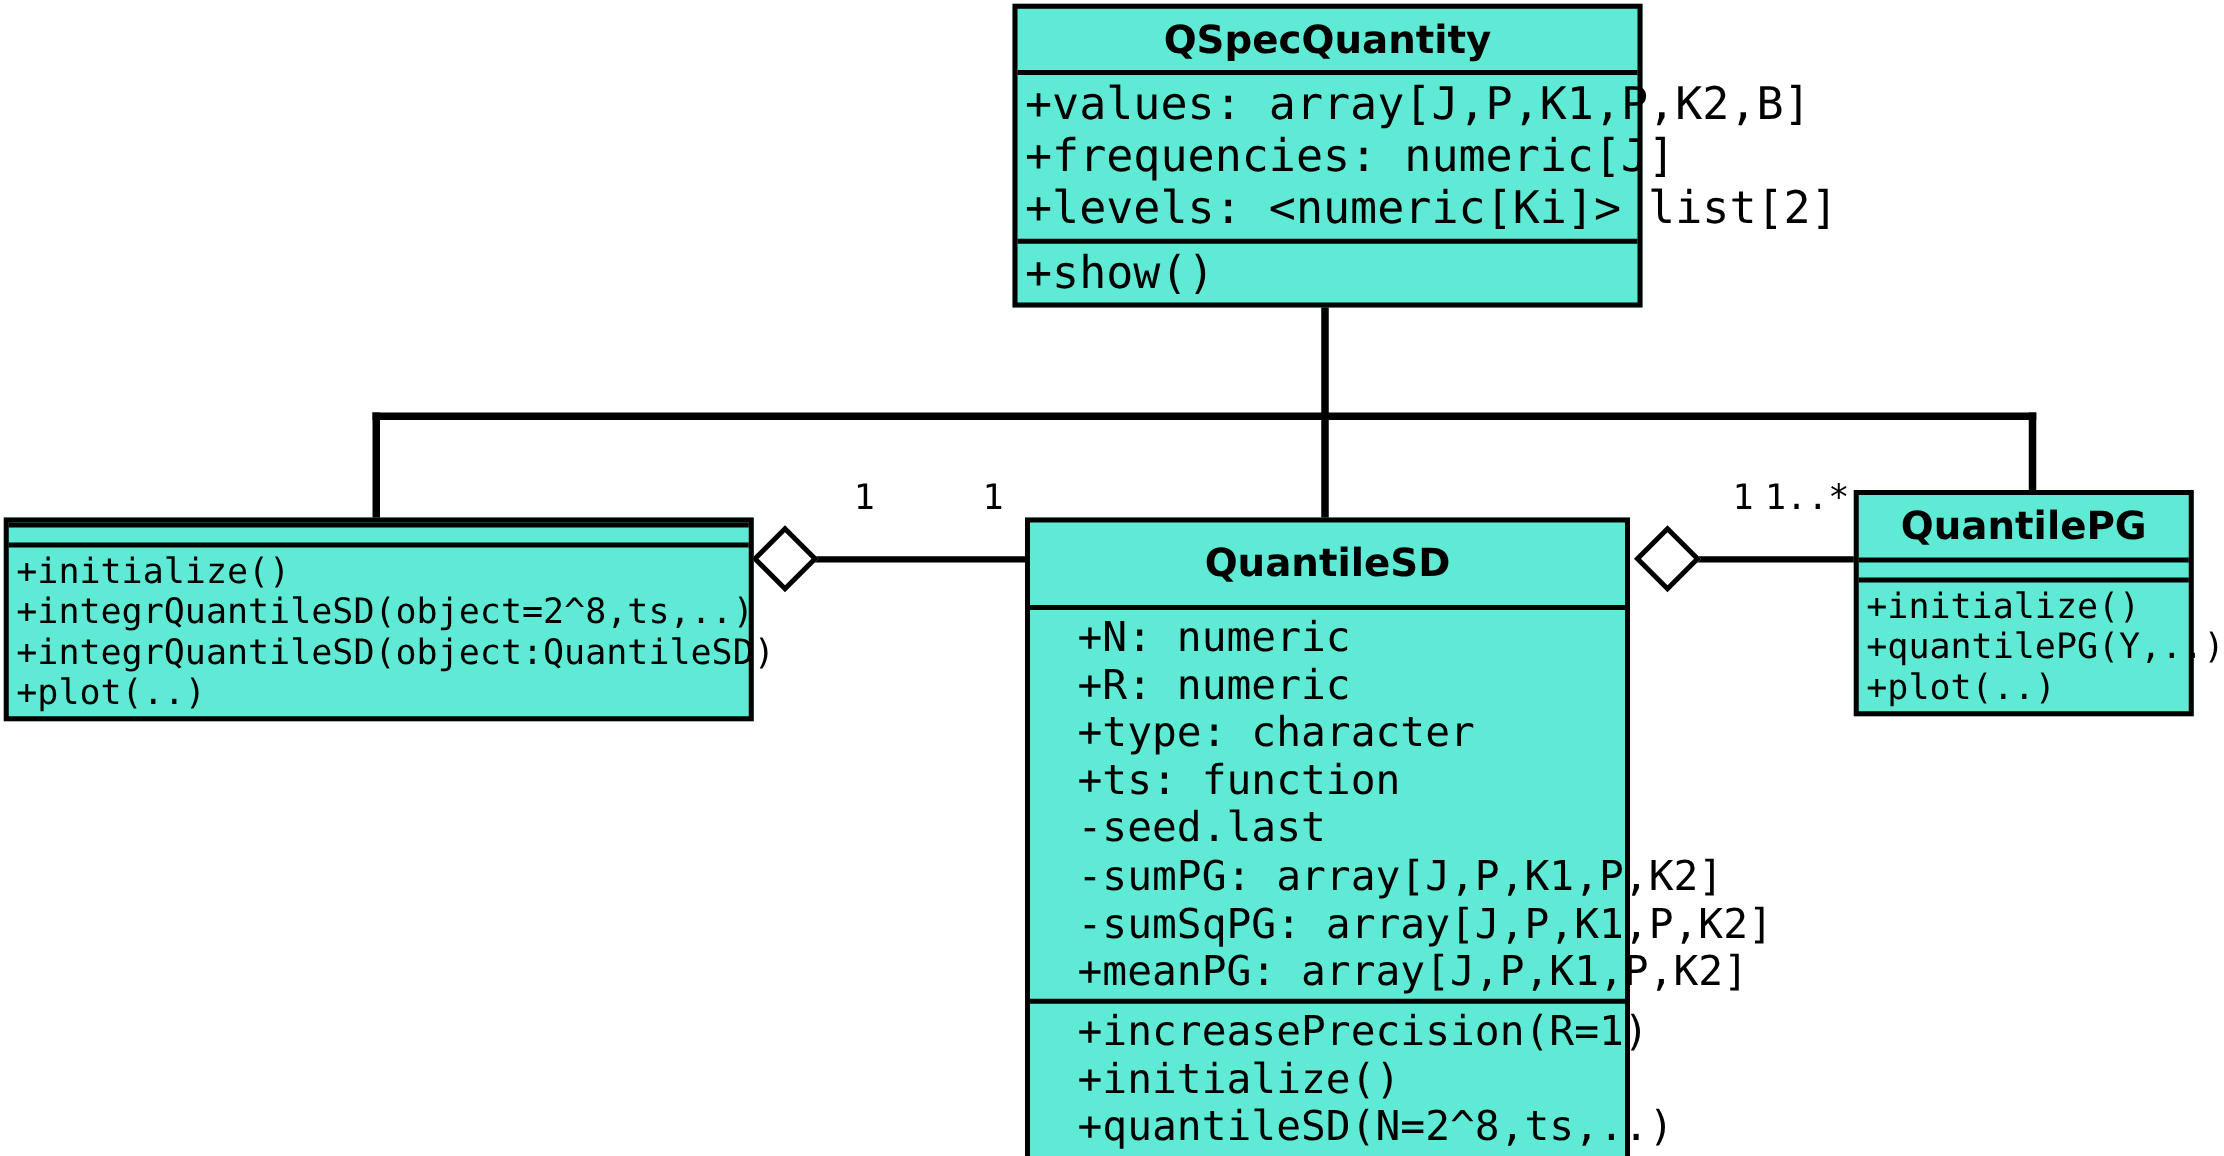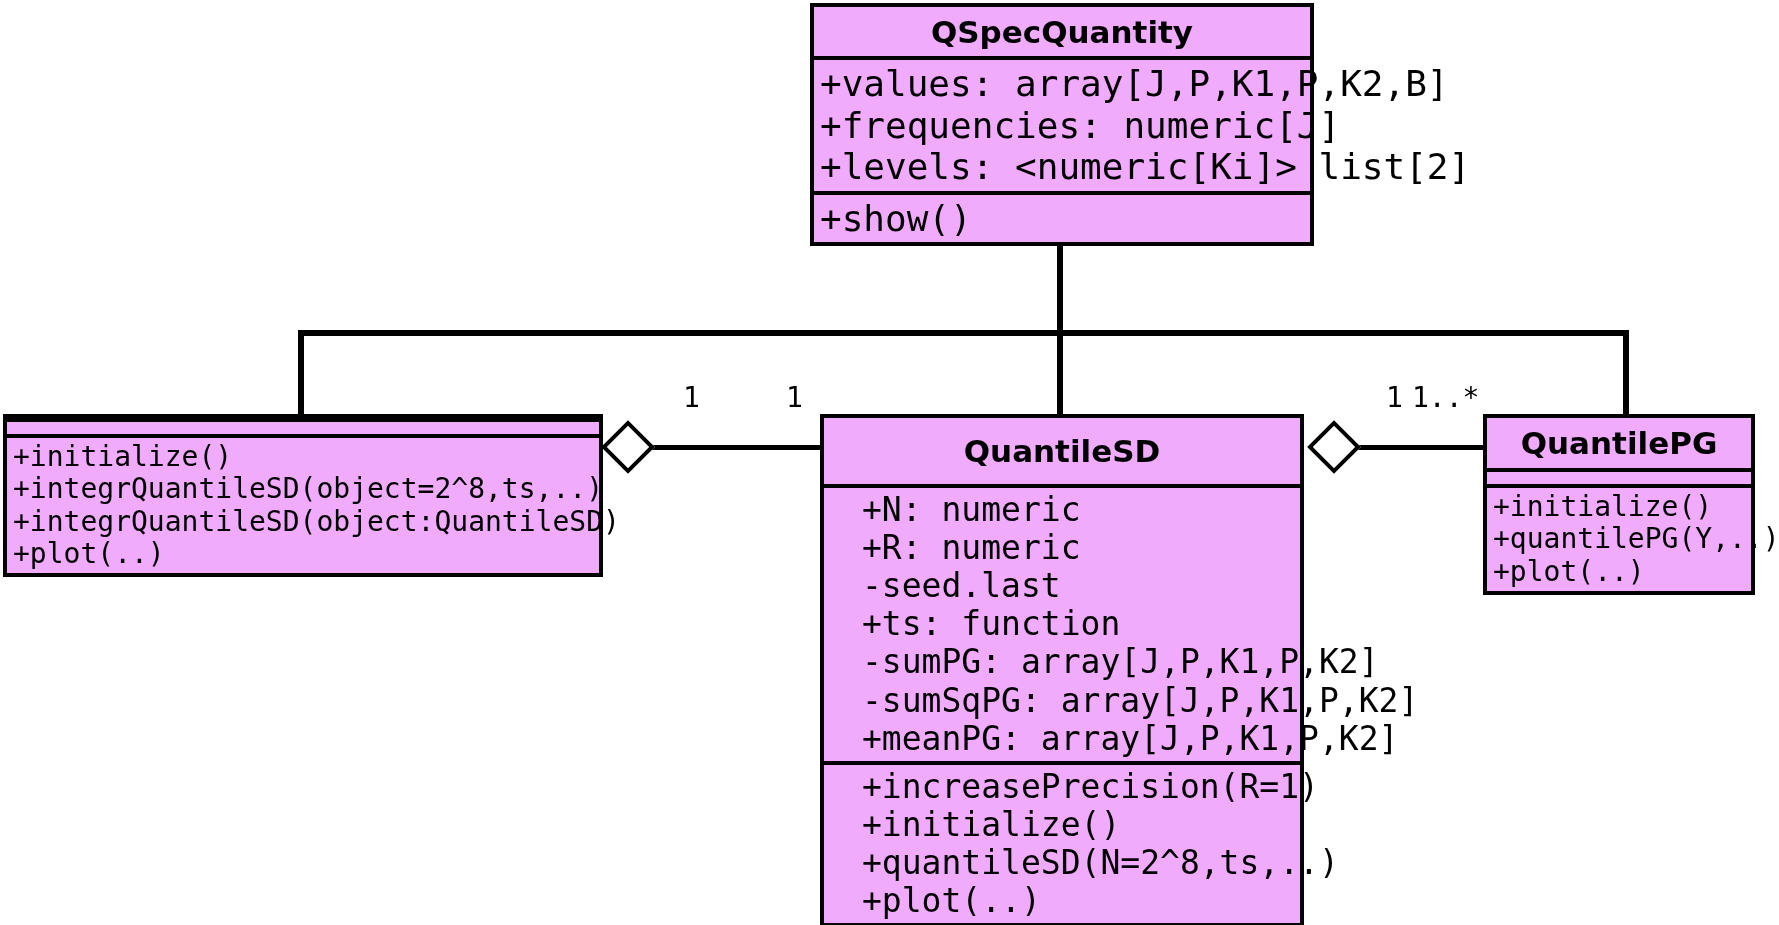--- a/index.html
+++ b/index.html
@@ -14,21 +14,21 @@
     background: #ffffff;
     overflow: hidden;
     font-family: "DejaVu Sans Mono", monospace;
   }
 
   
   .uml-class {
     position: absolute;
     box-sizing: border-box;
     border: 4px solid #000000;
-    background: #f0abfc;
+    background: #5eead4;
   }
   .uml-title {
     box-sizing: border-box;
     text-align: center;
     font-family: "DejaVu Sans", sans-serif;
     font-weight: bold;
     color: #000000;
     white-space: nowrap;
     display: flex;
     align-items: center;
@@ -56,21 +56,21 @@
   #box-qspecquantity .uml-line  { font-size: 36px; }
 
   #box-integrquantilesd { left: 3px; top: 414px; width: 600px; }
   #box-integrquantilesd .uml-title { height: 50px; font-size: 31px; }
   #box-integrquantilesd .uml-line  { font-size: 28px; }
 
   #box-quantilesd { left: 820px; top: 414px; width: 484px; }
   #box-quantilesd .uml-title { height: 66px; font-size: 31px; }
   #box-quantilesd .uml-line  { font-size: 33px; margin-left: 32px; }
 
-  #box-quantilepg { left: 1483px; top: 414px; width: 272px; }
+  #box-quantilepg { left: 1483px; top: 392px; width: 272px; }
   #box-quantilepg .uml-title { height: 50px; font-size: 31px; }
   #box-quantilepg .uml-line  { font-size: 28px; }
 
   
   .conn {
     position: absolute;
     background: #000000;
   }
 
   
@@ -148,22 +148,23 @@
       <div class="uml-line">+integrQuantileSD(object:QuantileSD)</div>
       <div class="uml-line">+plot(..)</div>
     </div>
   </div>
 
   <div class="uml-class" id="box-quantilesd">
     <div class="uml-title">QuantileSD</div>
     <div class="uml-compartment">
       <div class="uml-line">+N: numeric</div>
       <div class="uml-line">+R: numeric</div>
+      <div class="uml-line">+type: character</div>
+      <div class="uml-line">+ts: function</div>
       <div class="uml-line">-seed.last</div>
-      <div class="uml-line">+ts: function</div>
       <div class="uml-line">-sumPG: array[J,P,K1,P,K2]</div>
       <div class="uml-line">-sumSqPG: array[J,P,K1,P,K2]</div>
       <div class="uml-line">+meanPG: array[J,P,K1,P,K2]</div>
     </div>
     <div class="uml-compartment">
       <div class="uml-line">+increasePrecision(R=1)</div>
       <div class="uml-line">+initialize()</div>
       <div class="uml-line">+quantileSD(N=2^8,ts,..)</div>
       <div class="uml-line">+plot(..)</div>
     </div>

